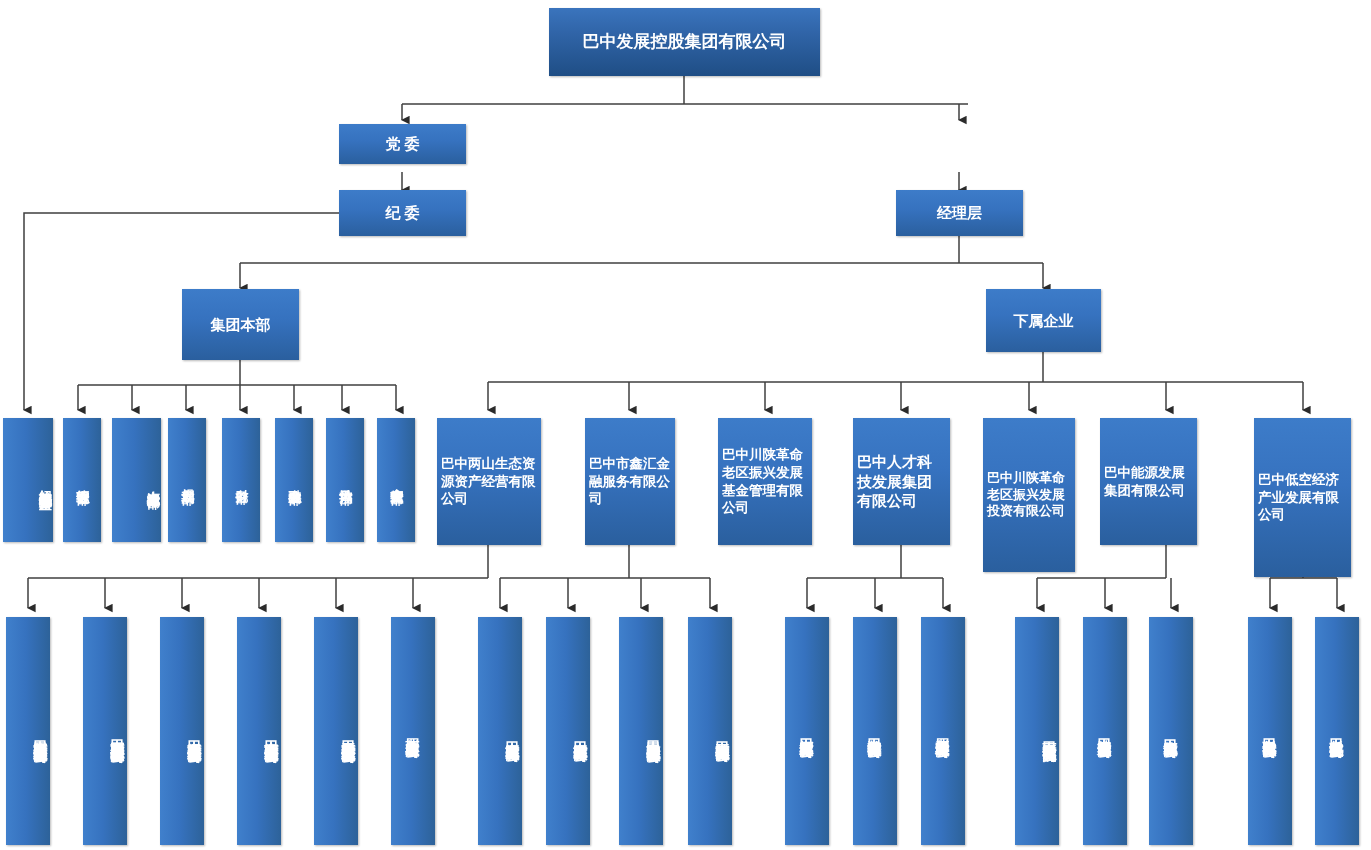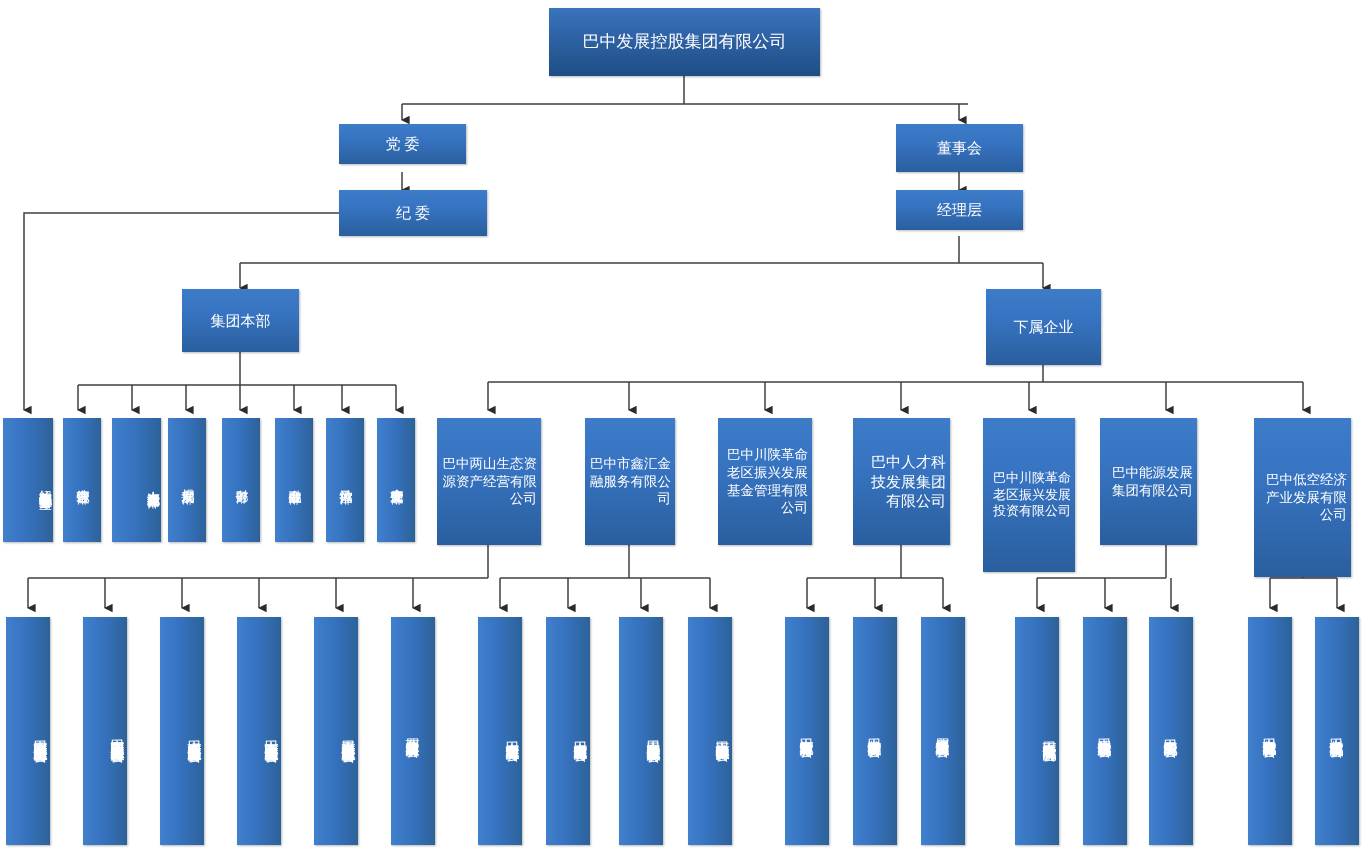--- a/index.html
+++ b/index.html
@@ -18,24 +18,25 @@
   }
 
   .node{
     position:absolute;
     box-sizing:border-box;
     z-index:2;
     color:#ffffff;
     display:flex;
     align-items:center;
     justify-content:center;
-    text-align:right;
+    text-align:left;
     line-height:1.30;
     box-shadow:1px 1px 2px rgba(0,0,0,0.28);
     overflow:hidden;
+    font-weight:bold;
   }
   
   .node.h{ background:linear-gradient(180deg,#3d7cc9 0%,#3672bf 42%,#2a5f9e 100%); }
   
   .node.root{ background:linear-gradient(180deg,#3a74bd 0%,#2f63a6 40%,#1f4e85 100%); }
   
   .node.v{
     background:linear-gradient(90deg,#4080cc 0%,#3672bf 45%,#2d6299 100%);
     writing-mode:vertical-rl;
     text-orientation:upright;
@@ -137,35 +138,32 @@
     </g>
   </svg>
 
   <div class="node h root" style="left:549px;top:8px;width:271px;height:68px;font-size:17px;">
     <span class="txt">巴中发展控股集团有限公司</span>
   </div>
 
   <div class="node h" style="left:339px;top:124px;width:127px;height:40px;font-size:15px;">
     <span class="txt">党 委</span>
   </div>
-  <div class="node h" style="left:896px;top:124px;width:127px;height:48px;font-size:15px;">
-    <span class="txt">董事会</span>
-  </div>
-
-  <div class="node h" style="left:339px;top:190px;width:148px;height:46px;font-size:15px;">
+
+  <div class="node h" style="left:339px;top:190px;width:127px;height:46px;font-size:15px;">
     <span class="txt">纪 委</span>
   </div>
-  <div class="node h" style="left:896px;top:190px;width:127px;height:40px;font-size:15px;">
+  <div class="node h" style="left:896px;top:190px;width:127px;height:46px;font-size:15px;">
     <span class="txt">经理层</span>
   </div>
 
-  <div class="node h" style="left:182px;top:289px;width:117px;height:63px;font-size:15px;">
+  <div class="node h" style="left:182px;top:289px;width:117px;height:71px;font-size:15px;">
     <span class="txt">集团本部</span>
   </div>
-  <div class="node h" style="left:986px;top:289px;width:115px;height:76px;font-size:15px;">
+  <div class="node h" style="left:986px;top:289px;width:115px;height:63px;font-size:15px;">
     <span class="txt">下属企业</span>
   </div>
 
   <div class="node v" style="left:3px;top:418px;width:50px;height:124px;font-size:13px;">
     <span class="txt">纪检监察综合室</span>
     <span class="txt">纪委办公室</span>
   </div>
   <div class="node v2" style="left:63px;top:418px;width:38px;height:124px;font-size:13px;">
     <span class="txt">综合管理部</span>
   </div>

